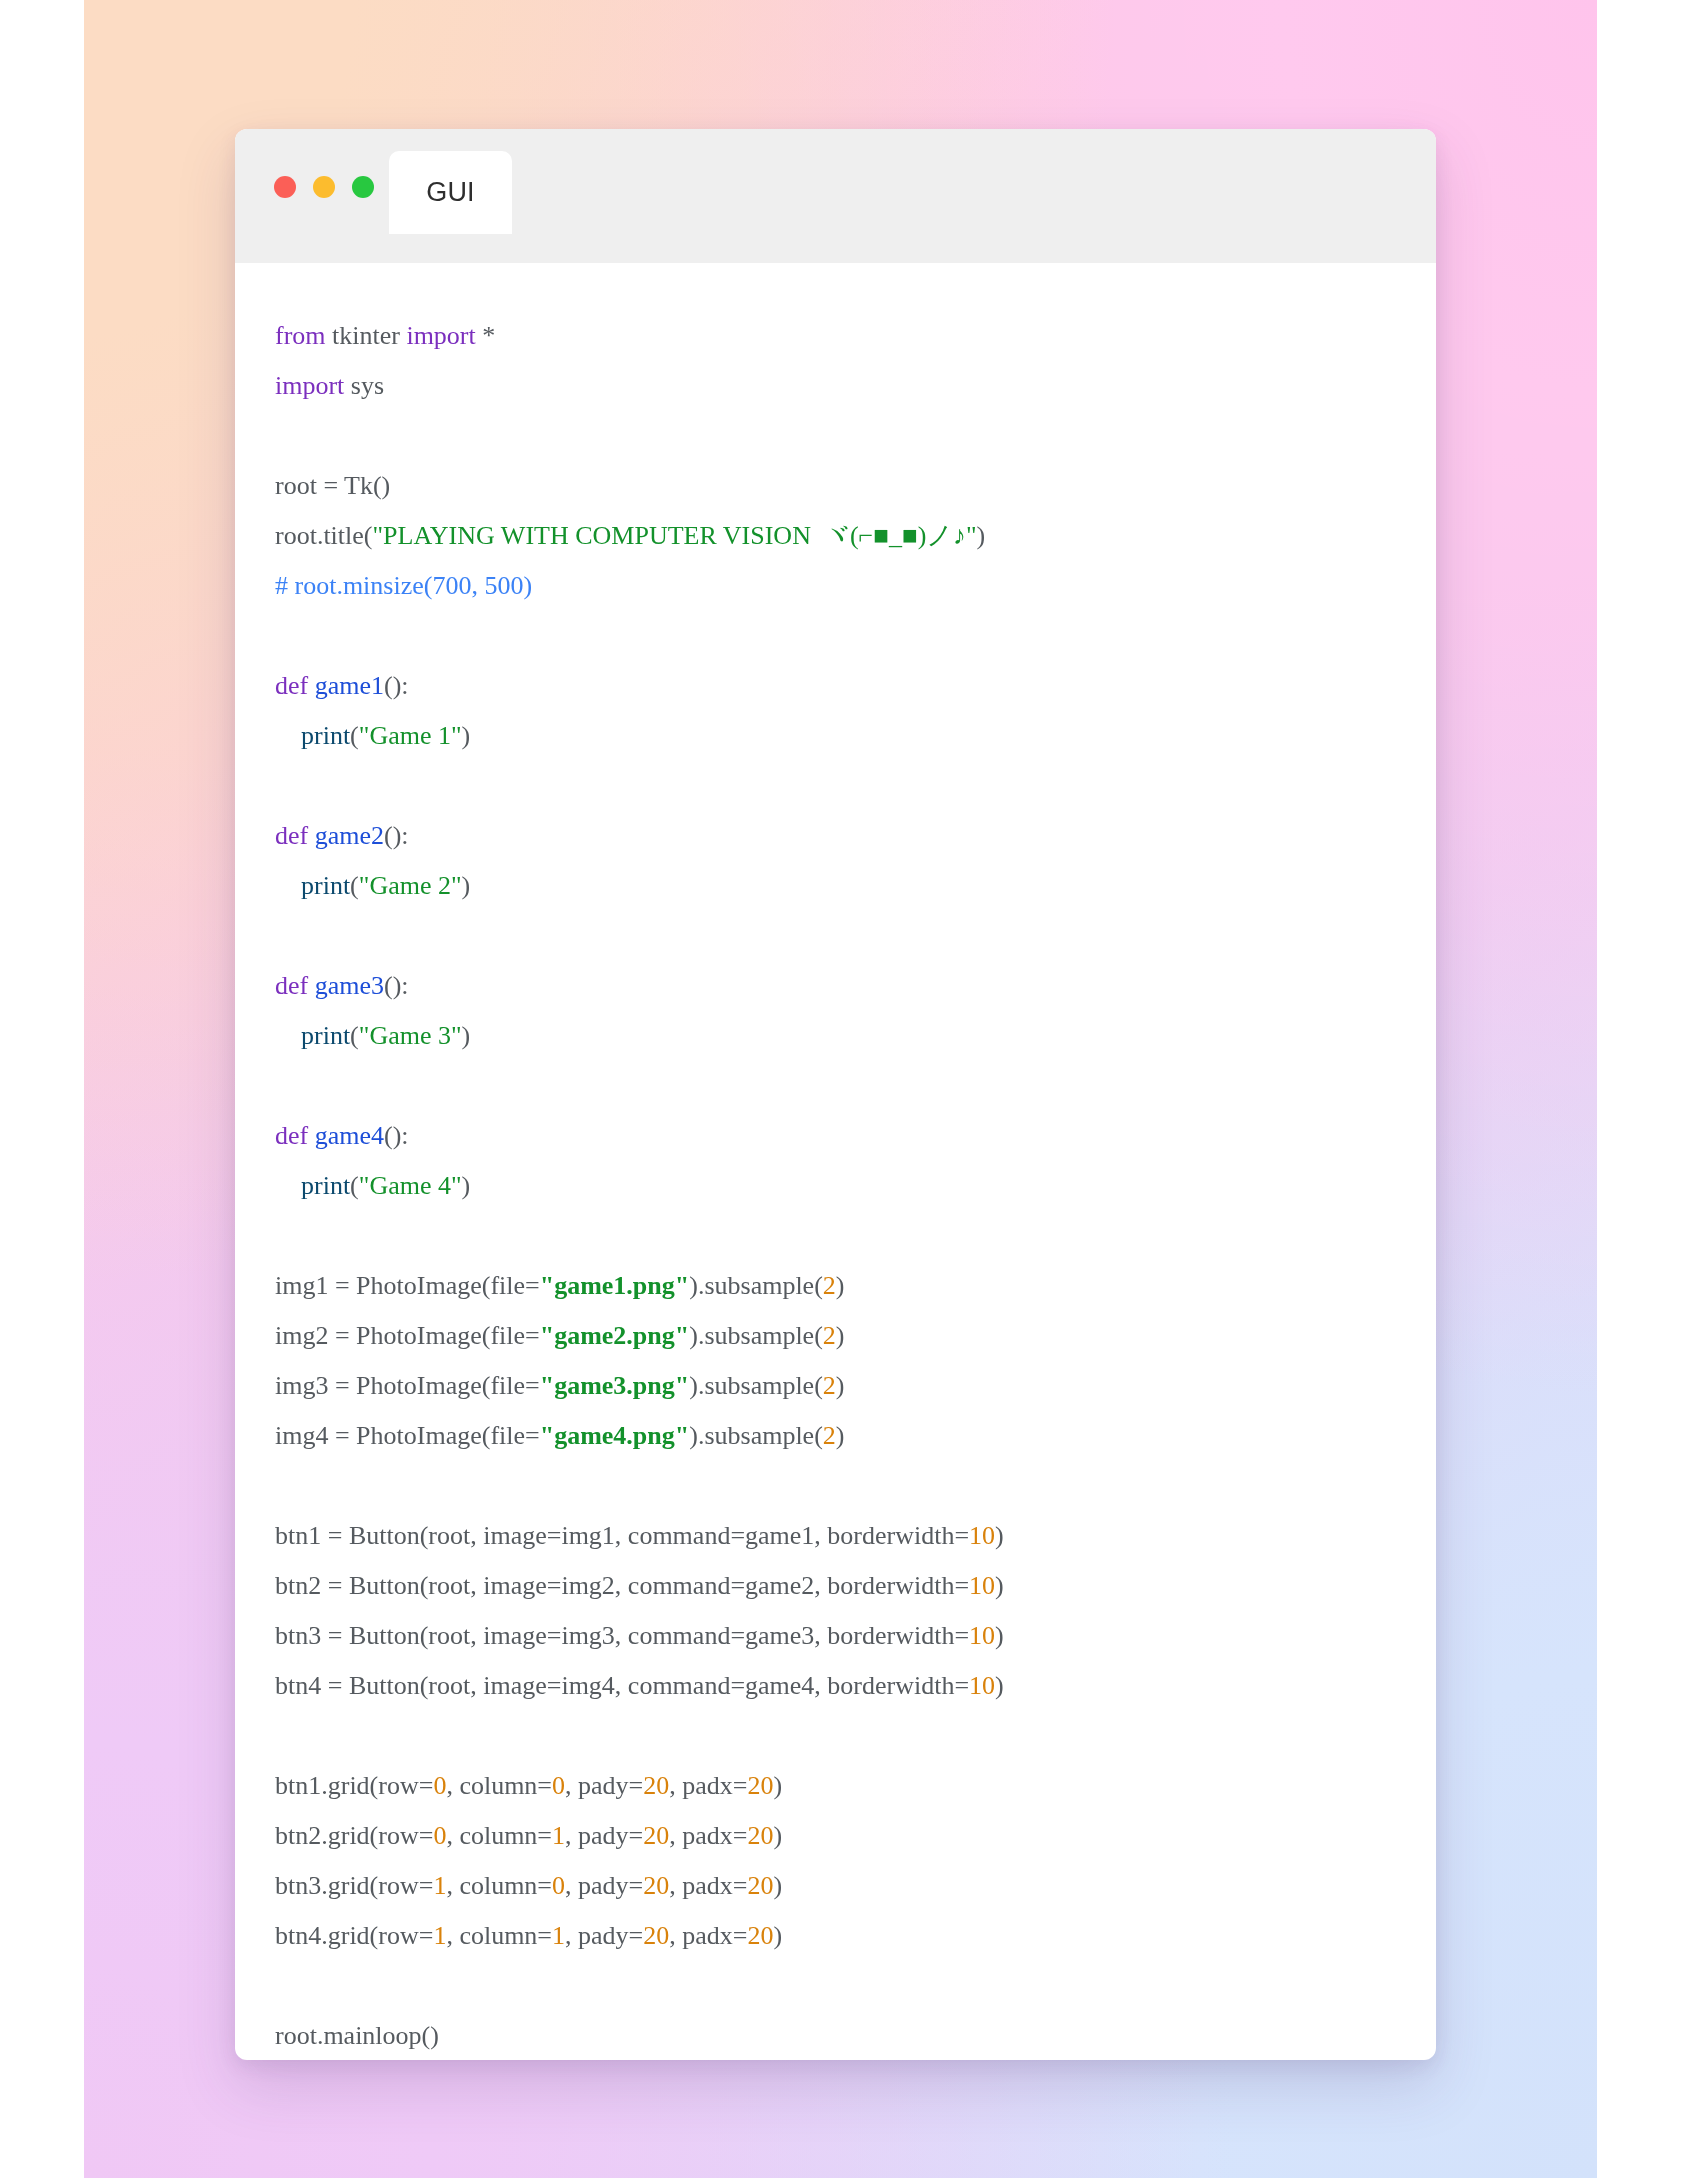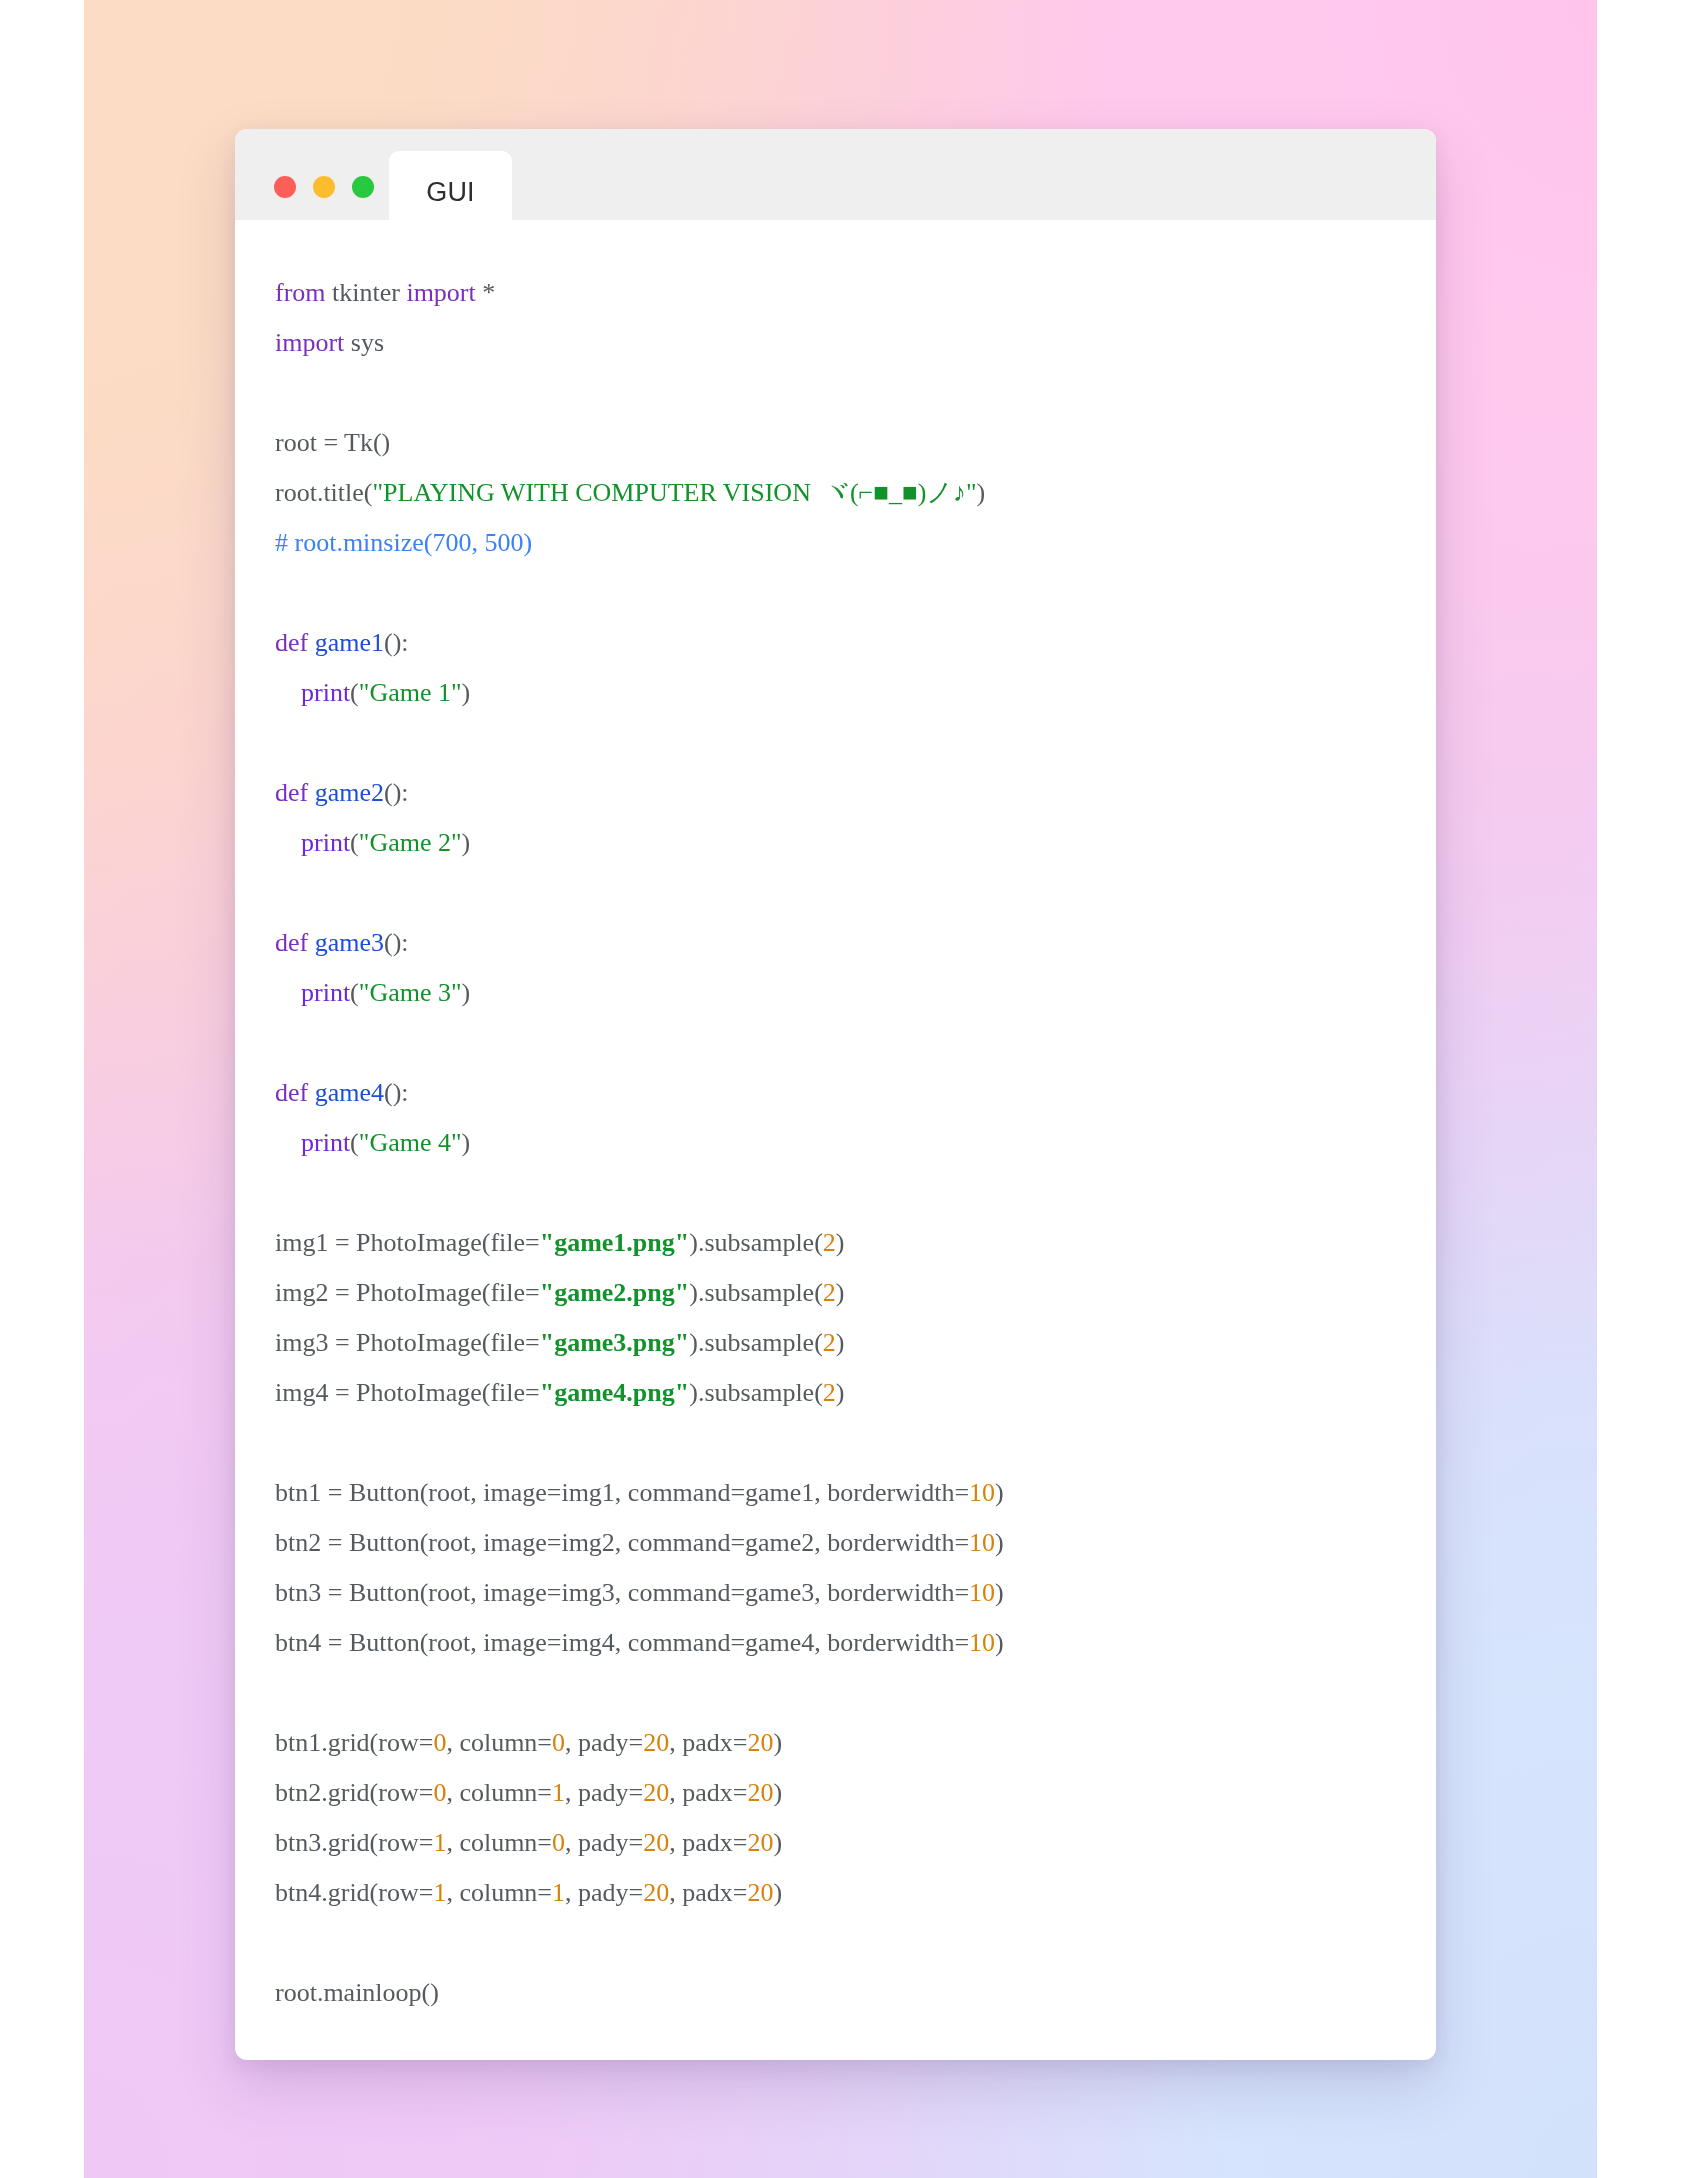--- a/index.html
+++ b/index.html
@@ -42,21 +42,21 @@
     height: 1931px;
     border-radius: 12px;
     background: #ffffff;
     box-shadow: 0 26px 59px rgba(80, 50, 110, .17),
                 0 6px 18px rgba(80, 50, 110, .10);
     overflow: hidden;
   }
 
   #titlebar {
     position: relative;
-    height: 91px;
+    height: 134px;
     background: #efefef;
     display: flex;
     align-items: flex-end;
   }
 
   #lights {
     position: absolute;
     left: 39px;
     top: 47px;
     display: flex;
@@ -103,21 +103,21 @@
     font-family: Liberation Serif, serif;
     font-size: 26px;
     line-height: 50px;
     color: #555a5f;
     white-space: pre;
     -webkit-font-smoothing: antialiased;
   }
 
   .kw   { color: #7b2fbe; }
   .fn   { color: #1d4ed8; }
-  .bi   { color: #6d28d9; }
+  .bi   { color: #0c4a6e; }
   .str  { color: #13912b; }
   .strb { color: #13912b; font-weight: bold; }
   .num  { color: #d9820b; }
   .cmt  { color: #3b82f6; }
 </style>
 </head>
 <body>
 
 <div id="stage">
 

